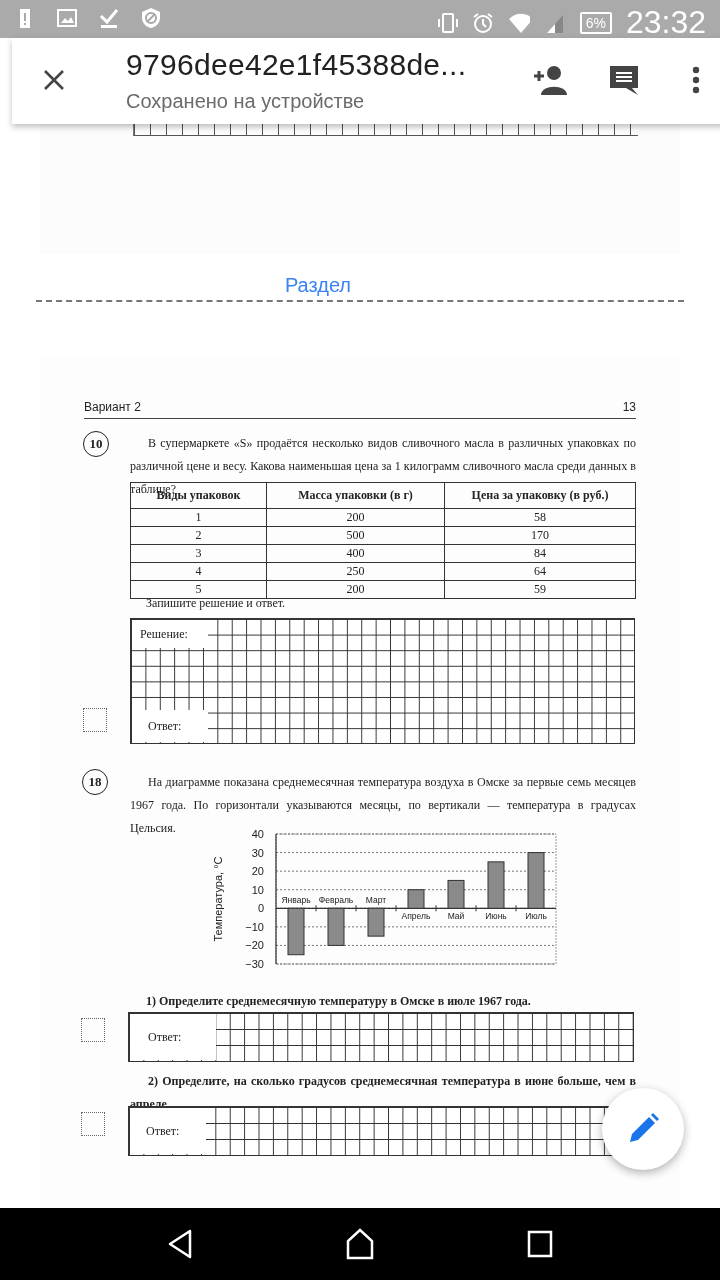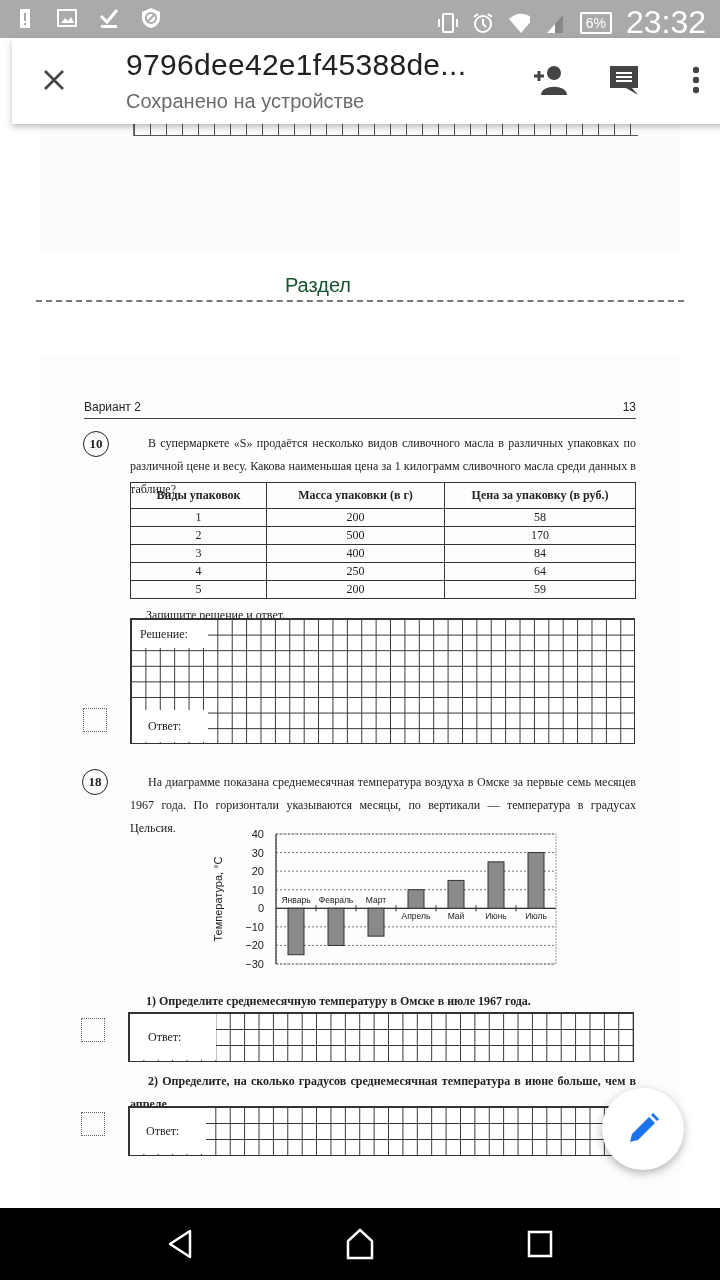--- a/index.html
+++ b/index.html
@@ -18,21 +18,21 @@
   .appbar { position: absolute; left: 0; top: 38px; width: 720px; height: 86px; background: #fff; box-shadow: 0 3px 6px rgba(0,0,0,0.25); z-index: 5; margin-left: 12px; }
   .close-btn { position: absolute; left: 24px; top: 24px; width: 36px; height: 36px; display:flex; align-items:center; justify-content:center; }
   .title { position: absolute; left: 114px; top: 10px; font-size: 30px; color: #212121; letter-spacing: 0.3px; }
   .subtitle { position: absolute; left: 114px; top: 52px; font-size: 20px; color: #6b6b6b; }
   .ab-btn { position: absolute; top: 22px; width: 40px; height: 40px; display:flex; align-items:center; justify-content:center; }
 
   
   .doc { position: absolute; left: 0; top: 124px; width: 720px; height: 1084px; background: #fff; overflow: hidden; }
   .page1-frag { position: absolute; left: 40px; top: 0; width: 640px; height: 130px; background: #fcfcfc; }
   .frag-grid { position: absolute; left: 93px; top: 0; width: 505px; height: 12px; border-left: 1px solid #777; border-bottom: 1px solid #555; }
-  .section-label { position: absolute; left: 0; width: 636px; top: 150px; text-align: center; font-size: 20px; color: #14532d; }
+  .section-label { position: absolute; left: 0; width: 636px; top: 150px; text-align: center; font-size: 20px; color: #3b82f6; }
   .section-line { position: absolute; left: 36px; width: 648px; top: 176px; border-top: 2px dashed #777; }
 
   .page2 { position: absolute; left: 40px; top: 232px; width: 640px; height: 860px; background: #fdfdfd; font-family: "Liberation Serif", serif; color: #222; }
   .hdr-left { position: absolute; left: 44px; top: 44px; font-family: "Liberation Sans", sans-serif; font-size: 12px; }
   .hdr-right { position: absolute; right: 44px; top: 44px; font-family: "Liberation Sans", sans-serif; font-size: 12px; }
   .hdr-line { position: absolute; left: 44px; right: 44px; top: 62px; border-top: 1.5px solid #444; }
 
   .qnum { position: absolute; width: 26px; height: 26px; border: 1.5px solid #222; border-radius: 50%; font-size: 13px; font-weight: bold; text-align: center; line-height: 23px; }
   .qtext { position: absolute; font-size: 12px; line-height: 23px; text-indent: 18px; text-align: justify; }
 
@@ -191,21 +191,21 @@
             <td>64</td>
           </tr>
         <tr>
             <td>5</td>
             <td>200</td>
             <td>59</td>
           </tr>
       </tbody>
     </table>
 
-    <div class="note" style="left:106px; top:240px;margin-top:12px;">Запишите решение и ответ.</div>
+    <div class="note" style="left:106px; top:240px;">Запишите решение и ответ.</div>
 
     <div class="grid" style="left:90px; top:262px; width:505px; height:126px;"></div>
     <div class="grid-label" style="left:92px; top:264px; width:76px; height:28px;">Решение:</div>
     <div class="grid-label" style="left:92px; top:354px; width:76px; height:32px; padding-left:16px;">Ответ:</div>
     <div class="dotbox" style="left:43px; top:352px;"></div>
 
     <div class="qnum" style="left:42px; top:413px;">18</div>
     <div class="qtext" style="left:90px; top:415px; width:506px;">На диаграмме показана среднемесячная температура воздуха в Омске за первые семь месяцев 1967 года. По горизонтали указываются месяцы, по вертикали — температура в градусах Цельсия.</div>
 
     <div class="chart-wrap">

